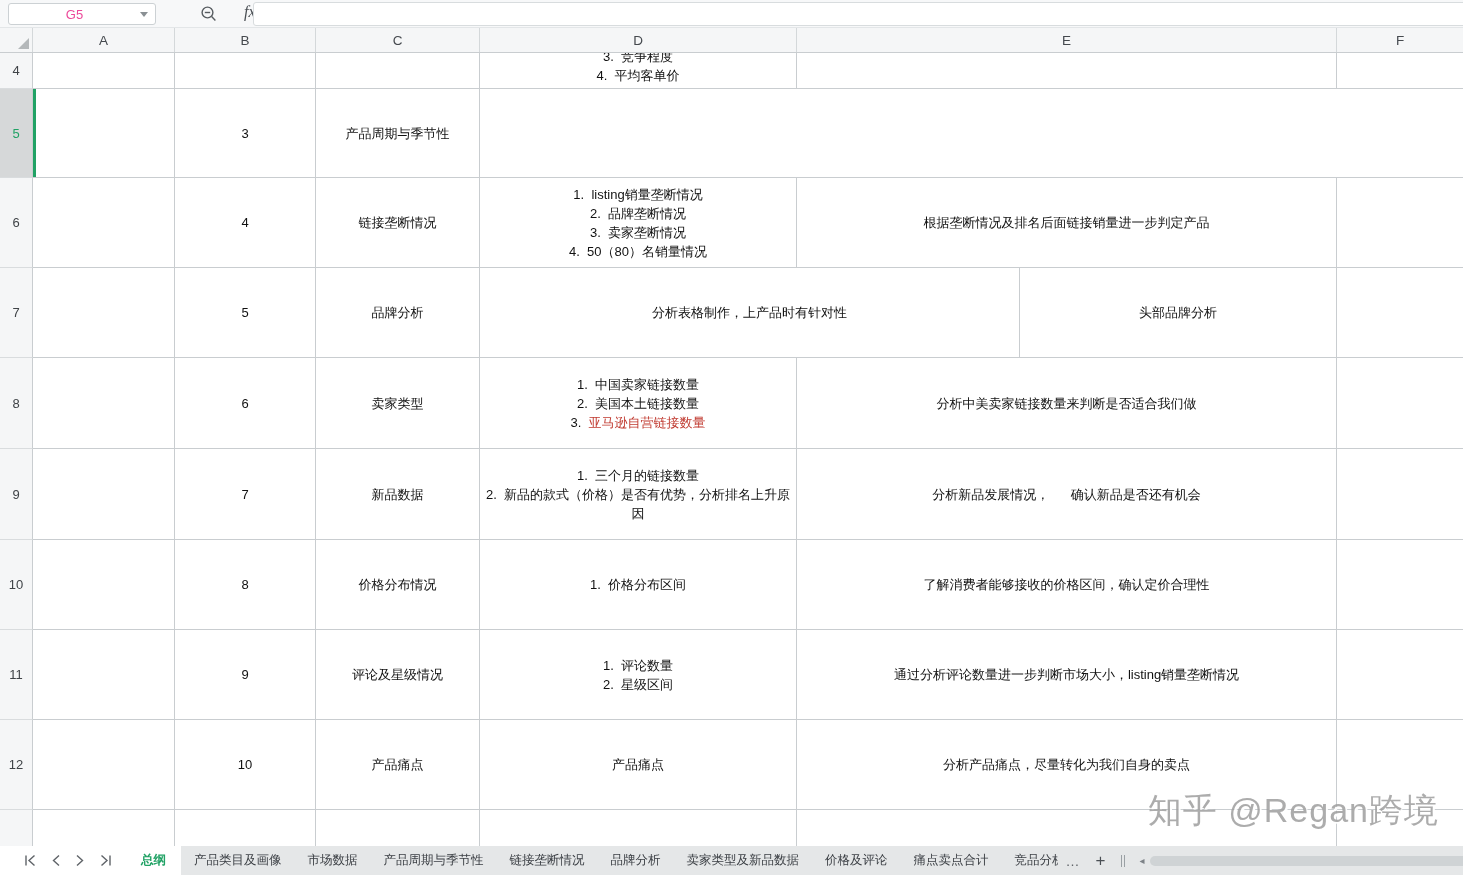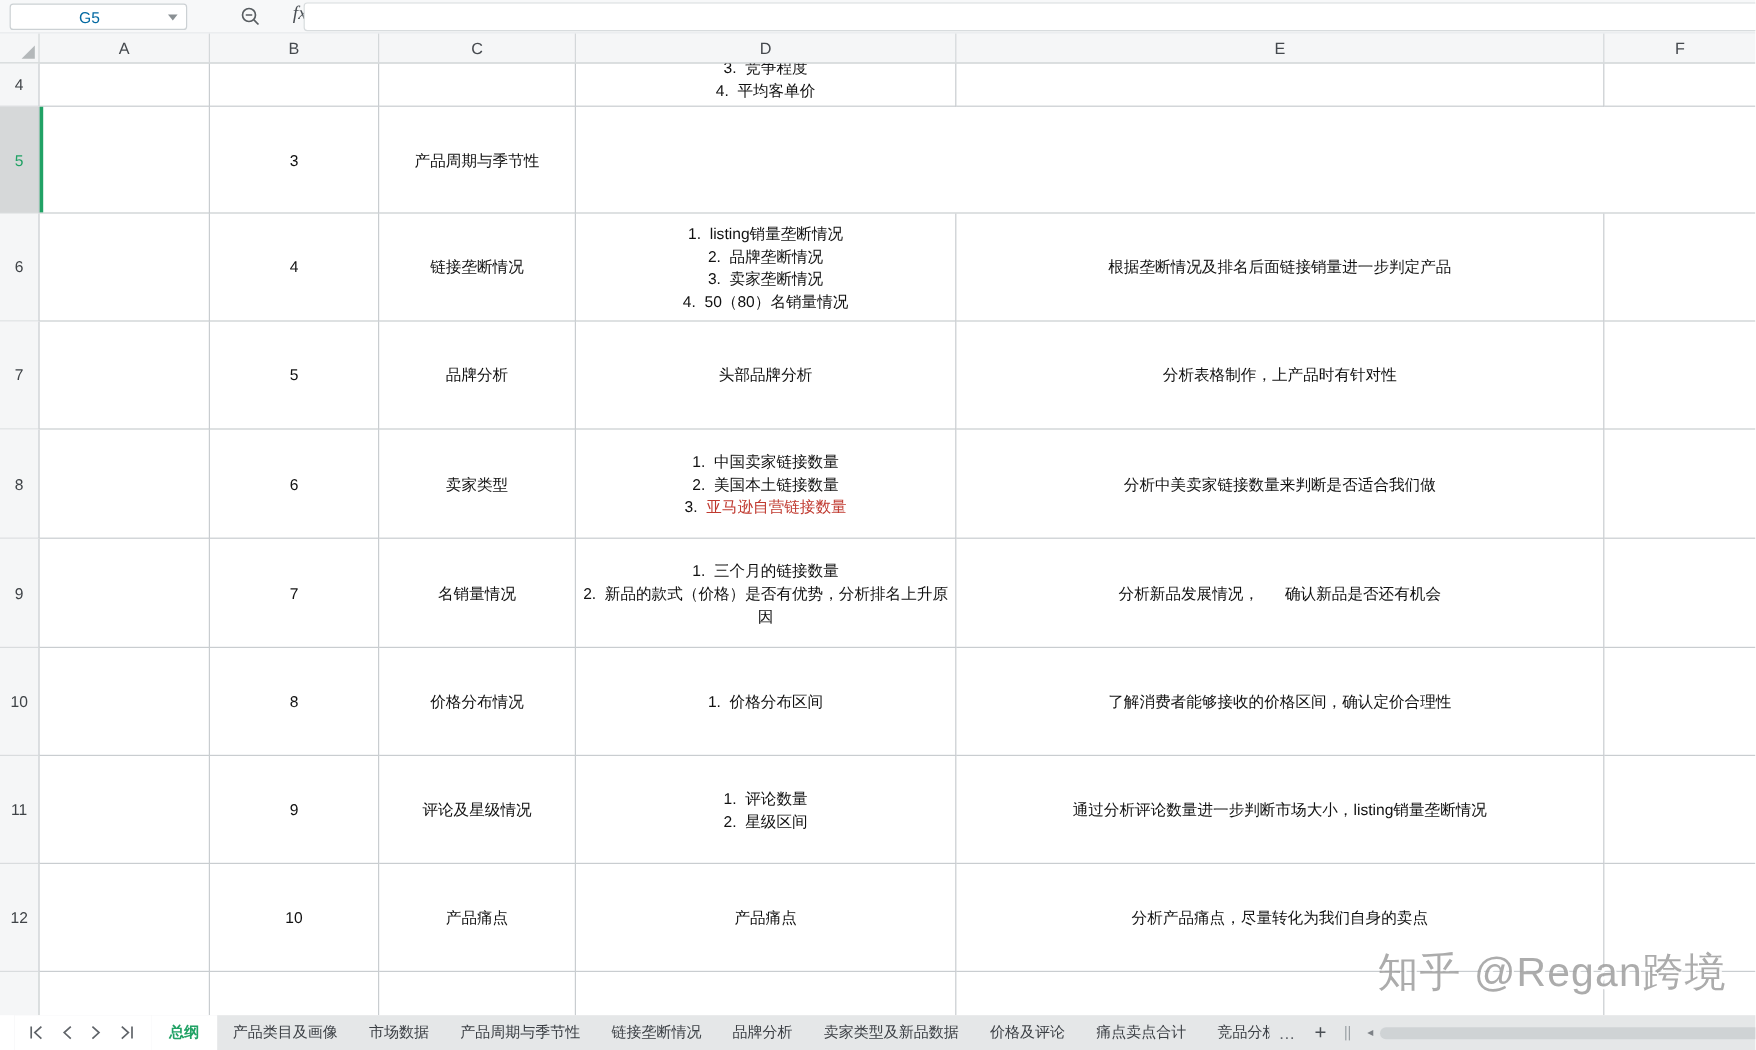--- a/index.html
+++ b/index.html
@@ -3,21 +3,21 @@
 <meta charset="utf-8">
 <style>
   * { margin:0; padding:0; box-sizing:border-box; }
   html,body { background:#fff; }
   body { font-family:"Liberation Sans","DejaVu Sans",sans-serif; color:#1a1a1a; }
   .screen { position:relative; width:1463px; height:875px; overflow:hidden; background:#fff; }
 
   
   .topbar { position:absolute; left:0; top:0; width:1463px; height:28px; background:#f7f8f9; border-bottom:1px solid #e3e6e8; }
   .namebox { position:absolute; left:8px; top:3px; width:148px; height:22px; background:#fff; border:1px solid #ccd1d4; border-radius:3px; display:flex; align-items:center; }
-  .namebox .nb-val { flex:1; text-align:center; font-size:13px; color:#0369a1; }
+  .namebox .nb-val { flex:1; text-align:center; font-size:13px; color:#ec4899; }
   .nb-caret { width:0; height:0; border-left:4px solid transparent; border-right:4px solid transparent; border-top:5px solid #8a9094; margin-right:7px; }
   .zoomicon { position:absolute; left:200px; top:5px; width:18px; height:18px; }
   .fxlabel { position:absolute; left:244px; top:3px; font-family:"Liberation Serif","DejaVu Serif",serif; font-style:italic; font-size:16px; color:#4a4f54; }
   .formulainput { position:absolute; left:253px; top:2px; width:1215px; height:24px; background:#fff; border:1px solid #d8dcde; border-radius:3px 0 0 3px; font-size:13px; color:#333; padding:0 6px; line-height:22px; }
 
   
   .colheaders { position:absolute; left:0; top:28px; width:1463px; height:25px; display:flex; background:#f5f6f7; border-bottom:1px solid #c9cdd0; }
   .corner { width:33px; height:100%; position:relative; border-right:1px solid #d4d8da; }
   .corner .tri { position:absolute; right:3px; bottom:3px; width:0; height:0; border-left:11px solid transparent; border-bottom:11px solid #b4b8ba; }
   .colhdr { height:100%; border-right:1px solid #d4d8da; display:flex; align-items:center; justify-content:center; font-size:13.5px; color:#45494e; }
@@ -127,25 +127,25 @@
           <div class="inner">根据垄断情况及排名后面链接销量进一步判定产品</div>
         </div>
       <div class="cell cf"></div>
     </div>
 
     <div class="row" style="height:90px">
       <div class="rowhdr">7</div>
       <div class="cell ca"></div>
       <div class="cell cb">5</div>
       <div class="cell cc">品牌分析</div>
+      <div class="cell ce">
+          <div class="inner">分析表格制作，上产品时有针对性</div>
+        </div>
       <div class="cell cd">
           <div class="inner">头部品牌分析</div>
-        </div>
-      <div class="cell ce">
-          <div class="inner">分析表格制作，上产品时有针对性</div>
         </div>
       <div class="cell cf"></div>
     </div>
 
     <div class="row" style="height:91px">
       <div class="rowhdr">8</div>
       <div class="cell ca"></div>
       <div class="cell cb">6</div>
       <div class="cell cc">卖家类型</div>
       <div class="cell cd">
@@ -156,21 +156,21 @@
       <div class="cell ce">
           <div class="inner">分析中美卖家链接数量来判断是否适合我们做</div>
         </div>
       <div class="cell cf"></div>
     </div>
 
     <div class="row" style="height:91px">
       <div class="rowhdr">9</div>
       <div class="cell ca"></div>
       <div class="cell cb">7</div>
-      <div class="cell cc">名销量情况</div>
+      <div class="cell cc">新品数据</div>
       <div class="cell cd">
           <div class="inner">1.  三个月的链接数量
 2.  新品的款式（价格）是否有优势，分析排名上升原因</div>
         </div>
       <div class="cell ce">
           <div class="inner">分析新品发展情况，      确认新品是否还有机会</div>
         </div>
       <div class="cell cf"></div>
     </div>
 

